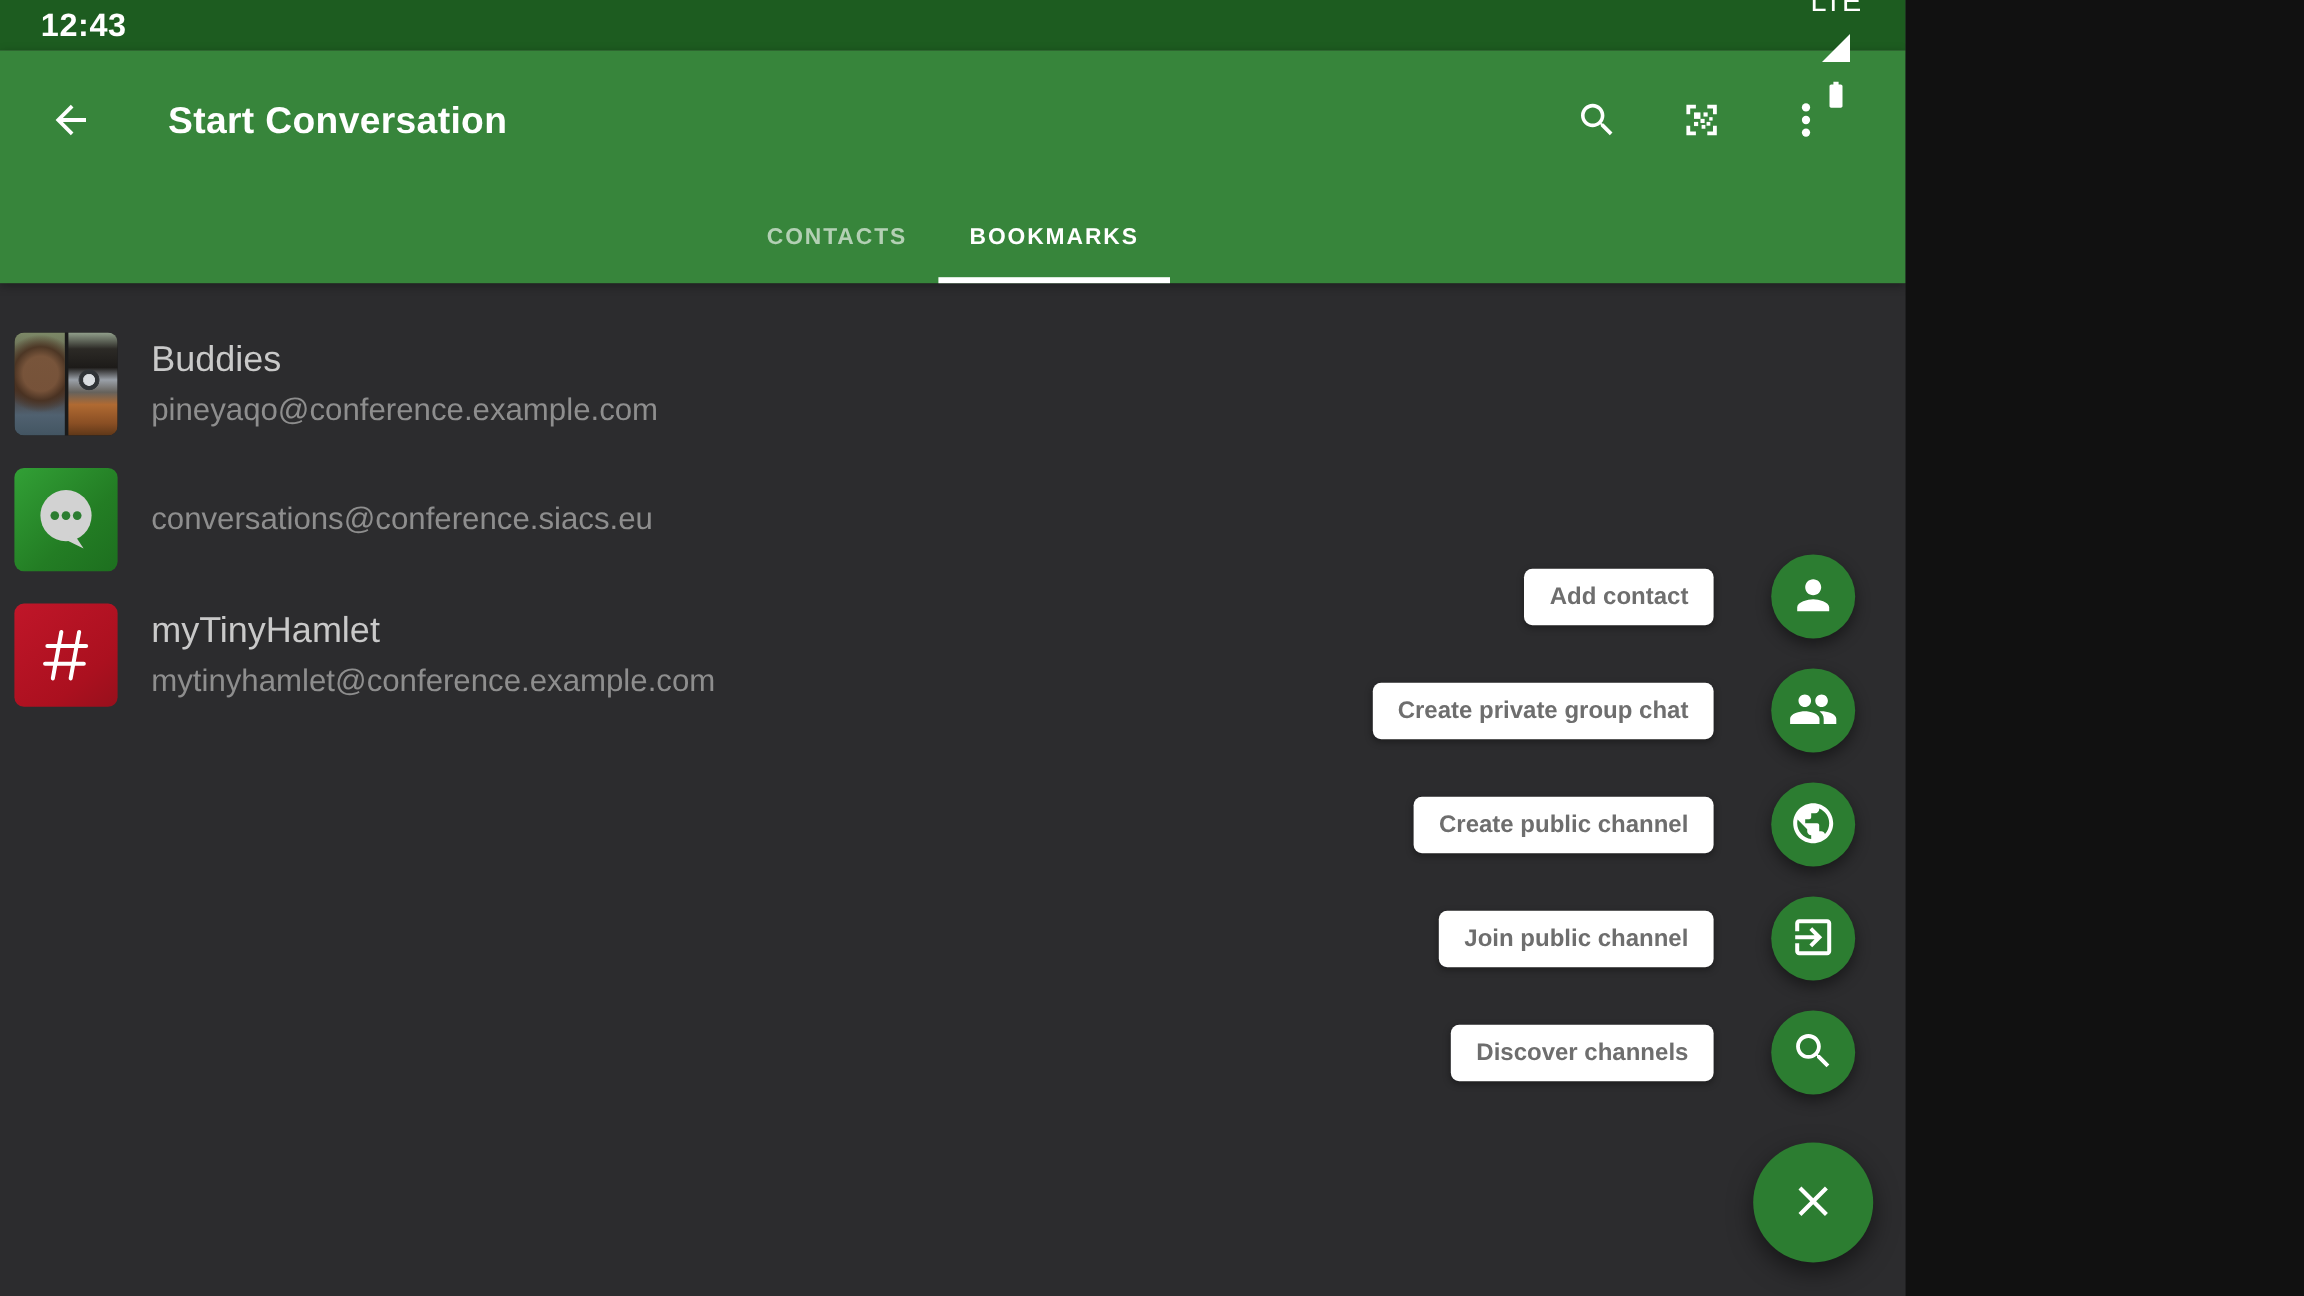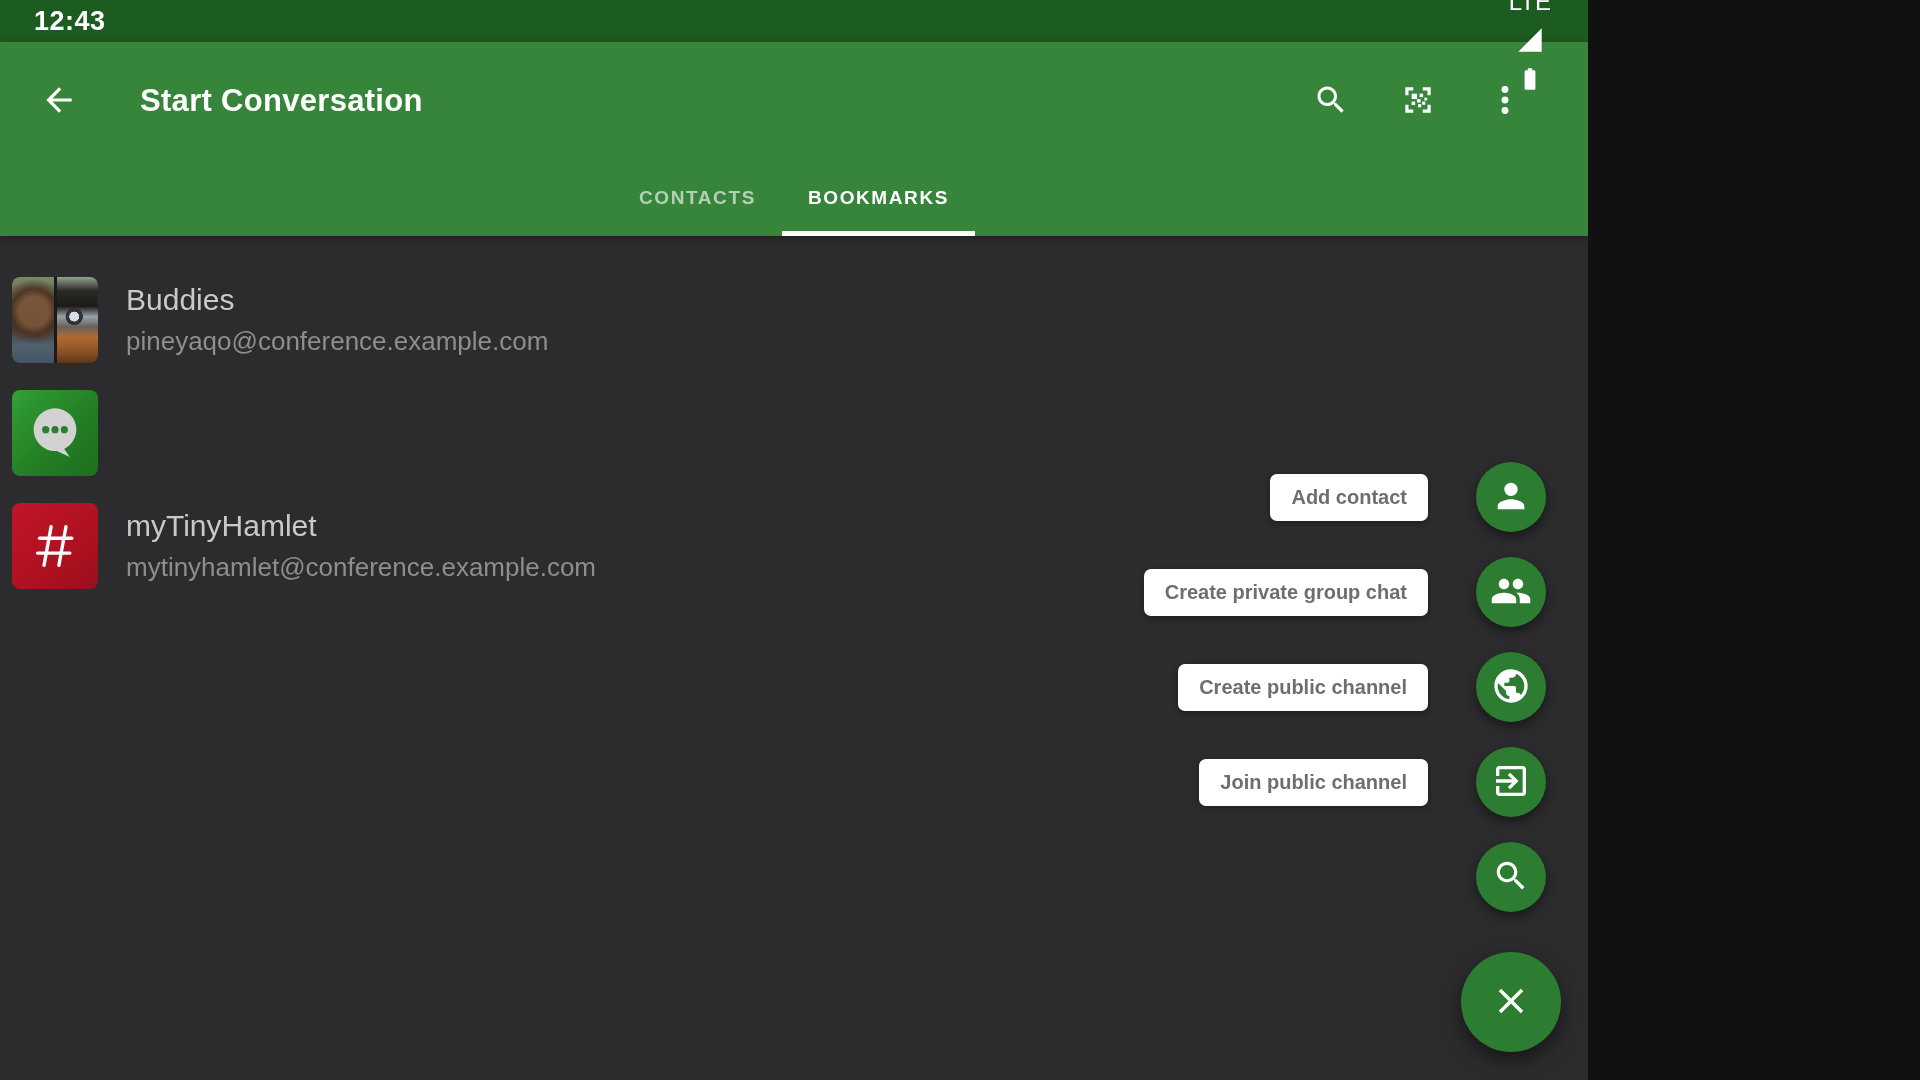--- a/index.html
+++ b/index.html
@@ -184,20 +184,21 @@
           <svg width="64" height="64" viewBox="0 0 48 48">
             <circle cx="24" cy="21.5" r="16" fill="#d2d2d2"></circle>
             <path d="M29 33 L35 42 L23.5 36.5 Z" fill="#d2d2d2"></path>
             <circle cx="17" cy="21.5" r="2.7" fill="#2c7d31"></circle>
             <circle cx="24" cy="21.5" r="2.7" fill="#2c7d31"></circle>
             <circle cx="31" cy="21.5" r="2.7" fill="#2c7d31"></circle>
           </svg>
         </span>
       </div>
       <div class="item-text">
+        <span class="item-jid">conversations@conference.siacs.eu</span>
       </div>
     </div>
 
     <div class="list-item">
       <div class="avatar avatar-hash">
         <span>
           <svg width="62" height="62" viewBox="0 0 48 48" stroke="#fff" stroke-width="2.6" fill="none" stroke-linecap="round">
             <line x1="21" y1="9" x2="15.5" y2="39"></line>
             <line x1="32.5" y1="9" x2="27" y2="39"></line>
             <line x1="12" y1="18" x2="37" y2="18"></line>
@@ -253,20 +254,21 @@
       <button class="mini-fab">
         <span>
           <svg width="40" height="40" viewBox="0 0 24 24">
               <path fill="#fff" d="M12 2C6.48 2 2 6.48 2 12s4.48 10 10 10 10-4.48 10-10S17.52 2 12 2zm-1 17.93c-3.95-.49-7-3.85-7-7.93 0-.62.08-1.21.21-1.79L9 15v1c0 1.1.9 2 2 2v1.93zm6.9-2.54c-.26-.81-1-1.39-1.9-1.39h-1v-3c0-.55-.45-1-1-1H8v-2h2c.55 0 1-.45 1-1V7h2c1.1 0 2-.9 2-2v-.41c2.93 1.19 5 4.06 5 7.41 0 2.08-.8 3.97-2.1 5.39z"></path>
             </svg>
         </span>
       </button>
     </div>
 
     <div class="fab-row fab-row-4">
+      <button class="fab-chip">Discover channels</button>
       <button class="mini-fab">
         <span>
           <svg width="38" height="38" viewBox="0 0 24 24">
               <path fill="#fff" d="M15.5 14h-.79l-.28-.27C15.41 12.59 16 11.11 16 9.5 16 5.91 13.09 3 9.5 3S3 5.91 3 9.5 5.91 16 9.5 16c1.61 0 3.09-.59 4.23-1.57l.27.28v.79l5 5L20.49 19l-5-5zm-6 0C7.01 14 5 11.99 5 9.5S7.01 5 9.5 5 14 7.01 14 9.5 11.99 14 9.5 14z"></path>
             </svg>
         </span>
       </button>
     </div>
 
     <button class="big-fab">

